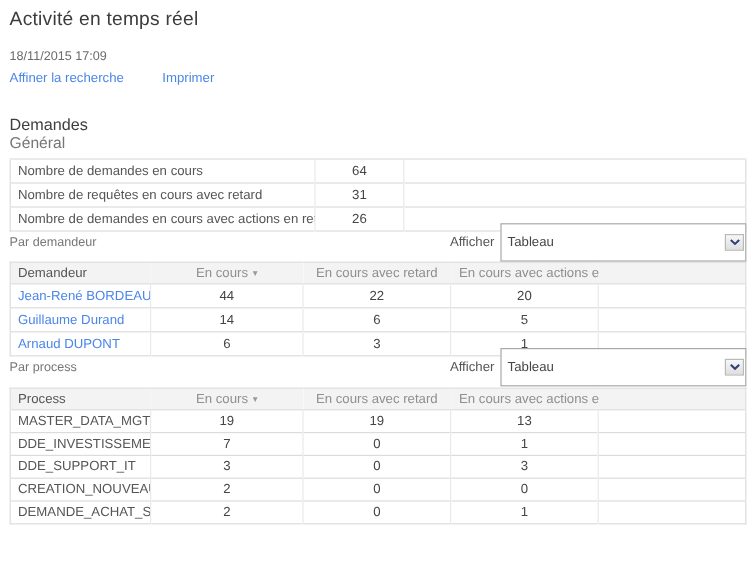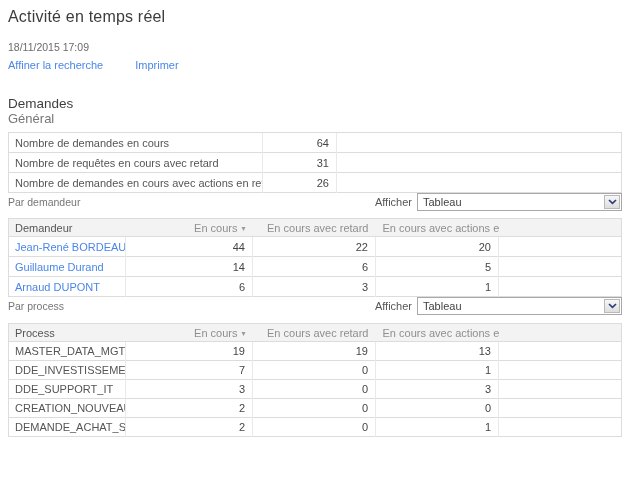--- a/index.html
+++ b/index.html
@@ -18,30 +18,30 @@
   table { width:614px; table-layout:fixed; border-collapse:collapse; border:1px solid var(--border); }
   .tbl-general { margin-top:6px; }
   .tbl-requester { margin-top:7px; }
   .tbl-process { margin-top:8px; }
   td, th { font-size:11px; overflow:hidden; white-space:nowrap; }
   tbody td { border-top:1px solid var(--border); border-left:1px solid #e9e9e9; height:20px; }
   tbody td:first-child { border-left:none; }
   .tbl-process tbody td { height:19px; }
   thead th { background:var(--header-bg); color:#8f8f8f; font-weight:400; height:18px; }
   .cell-label { text-align:left; padding:0 6px; color:#555; }
-  .cell-num { text-align:right; padding:0 7px; color:#454545; }
+  .cell-num { text-align:center; padding:0 7px; color:#454545; }
   th.cell-num { color:#8f8f8f; }
   .cell-empty { border-left:1px solid #e9e9e9; }
   td .name-link { color:var(--link-blue); text-decoration:none; cursor:pointer; }
   .sort-arrow { font-size:8px; color:#9a9a9a; margin-left:4px; vertical-align:1px; }
 
   .toolbar-row { width:614px; display:flex; justify-content:flex-end; align-items:center; height:18px; }
   .toolbar-row .row-label { margin-right:auto; font-size:10.5px; color:#767676; }
   .afficher-label { font-size:11px; color:#555; margin-right:5px; }
-  .select { width:205px; height:18px; border:1px solid #a8a8a8; background:#fff; display:flex; align-items:center; cursor:pointer; }
+  .select { width:205px; height:32px; border:1px solid #a8a8a8; background:#fff; display:flex; align-items:center; cursor:pointer; }
   .select-value { flex:1; font-size:11px; color:#444; padding:0 5px; line-height:16px; overflow:hidden; }
   .select-btn { width:16px; height:14px; margin-right:1px; border:1px solid #b9b9b9; background:linear-gradient(#f7f7f7,#dedede); display:flex; align-items:center; justify-content:center; }
 </style>
 </head>
 <body>
 
 <div class="page">
 
   <div class="title">Activité en temps réel</div>
   <div class="timestamp">18/11/2015 17:09</div>

